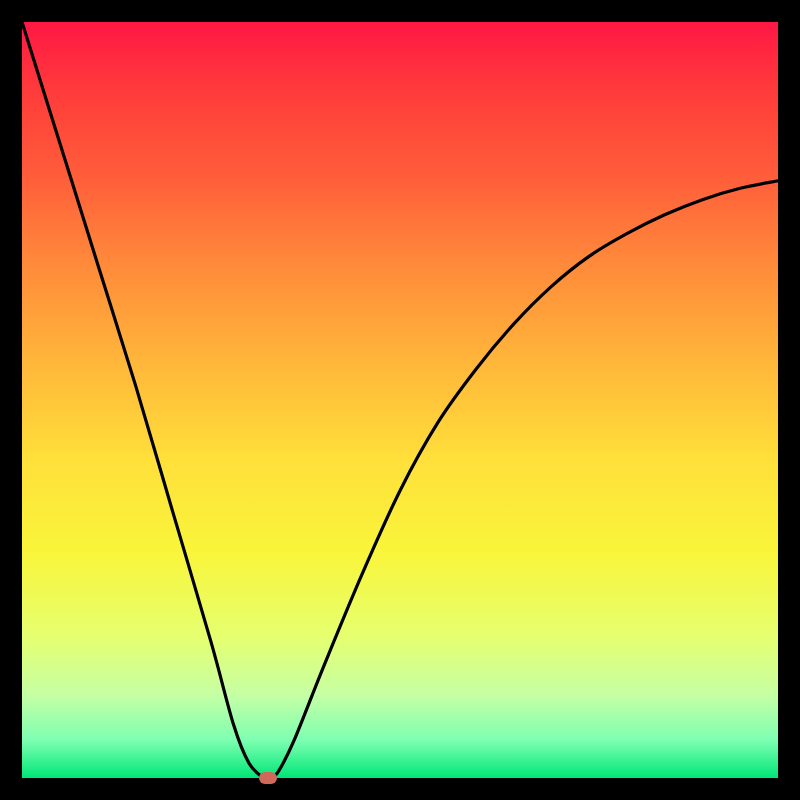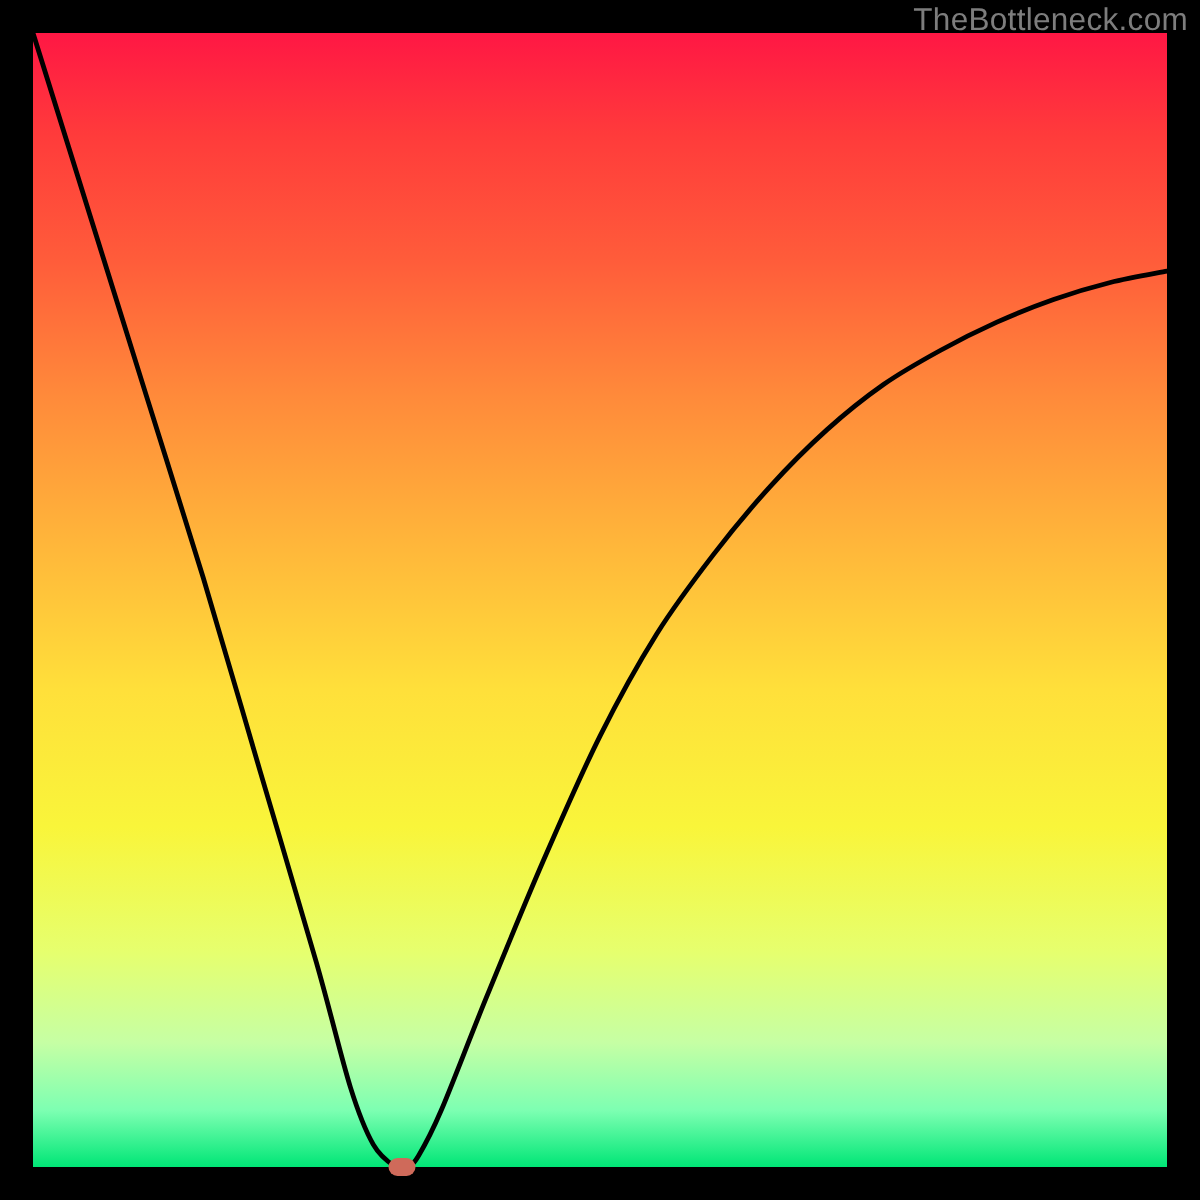--- a/index.html
+++ b/index.html
@@ -73,14 +73,13 @@
 </head>
 <body>
 
 <div class="frame">
   <div class="plot-area">
     <svg class="curve" viewBox="0 0 756 756" preserveAspectRatio="none">
       <path d="M 0 0 C 6.300000000000001 20.160000000000007, 25.200000000000003 80.64000000000004, 37.800000000000004 120.96000000000004 C 50.400000000000006 161.28000000000003, 63.00000000000001 201.59999999999997, 75.60000000000001 241.91999999999996 C 88.2 282.23999999999995, 100.79999999999998 321.29999999999995, 113.39999999999999 362.88 C 126 404.46000000000004, 138.60000000000002 448.56, 151.20000000000002 491.40000000000003 C 163.8 534.24, 178.92000000000002 584.6400000000001, 189 619.9200000000001 C 199.07999999999998 655.2, 205.38 682.9200000000001, 211.68 703.08 C 217.98000000000002 723.24, 221.76 732.06, 226.79999999999998 740.88 C 231.83999999999997 749.7, 238.14000000000001 753.48, 241.92000000000002 756 C 245.70000000000002 758.52, 246.96 757.26, 249.48000000000002 756 C 252.00000000000003 754.74, 253.26000000000002 754.74, 257.04 748.44 C 260.82 742.1400000000001, 264.59999999999997 735.84, 272.15999999999997 718.2 C 279.71999999999997 700.5600000000001, 291.06000000000006 670.32, 302.40000000000003 642.6 C 313.74 614.88, 327.6 580.86, 340.2 551.88 C 352.79999999999995 522.9, 365.4 493.91999999999996, 378 468.71999999999997 C 390.6 443.52, 403.20000000000005 420.84000000000003, 415.8 400.68 C 428.4 380.52, 440.99999999999994 364.14, 453.59999999999997 347.76 C 466.2 331.38, 478.80000000000007 316.26000000000005, 491.40000000000003 302.40000000000003 C 504 288.54, 516.5999999999999 275.93999999999994, 529.1999999999999 264.59999999999997 C 541.8 253.25999999999996, 554.4 243.18, 567 234.36 C 579.6 225.54000000000002, 592.2 218.61000000000007, 604.8000000000001 211.68000000000006 C 617.4000000000001 204.75000000000006, 630 198.45, 642.6 192.77999999999997 C 655.2 187.10999999999996, 667.8 182.06999999999996, 680.4 177.65999999999997 C 693 173.24999999999997, 705.5999999999999 169.46999999999994, 718.1999999999999 166.31999999999994 C 730.8 163.16999999999993, 749.7 160.01999999999998, 756 158.76"></path>
     </svg>
     <div class="min-marker" style="left: 245.7px; top: 756px;"></div>
   </div>
-  <div class="watermark">TheBottleneck.com</div>
 </div>
 
 </body></html>

